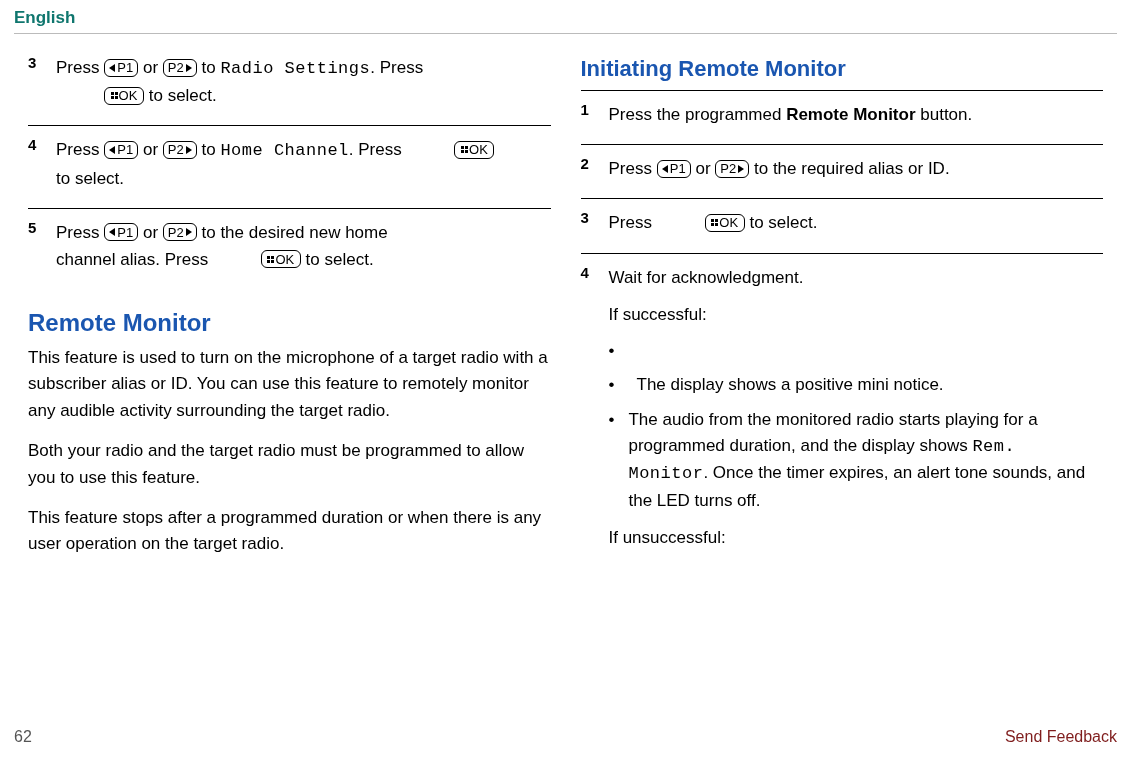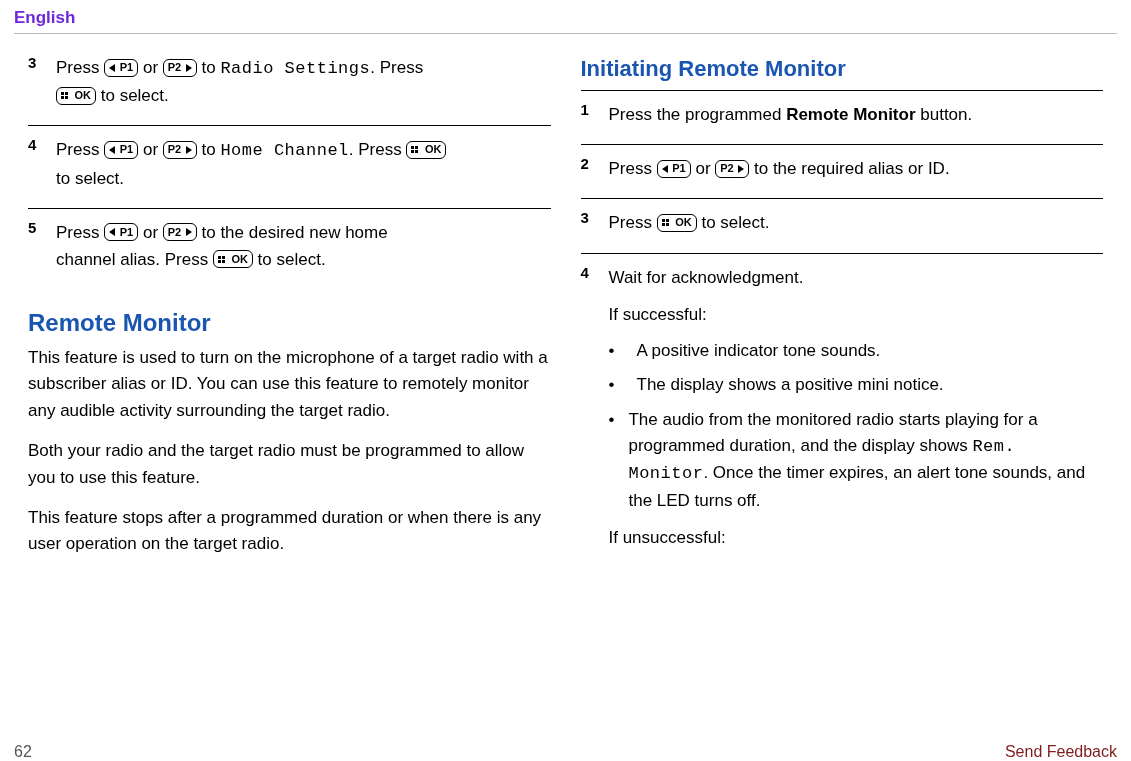--- a/index.html
+++ b/index.html
@@ -7,21 +7,21 @@
       font-family: Arial, Helvetica, sans-serif;
       width: 1131px;
       height: 761px;
       position: relative;
       background: #fff;
       color: #000;
     }
     .header {
       font-size: 17px;
       font-weight: bold;
-      color: #6d28d9;
+      color: #0f766e;
       padding: 8px 14px 2px 14px;
     }
     .hr-top {
       border-bottom: 1px solid #bbb;
       margin: 3px 14px 0 14px;
     }
     .page-container {
       display: flex;
       gap: 30px;
       padding: 10px 28px 0 28px;
@@ -47,37 +47,38 @@
     .step-body {
       font-size: 17px;
       line-height: 1.6;
       flex: 1;
     }
     .step-body p { margin-bottom: 10px; }
     .step-body p:last-child { margin-bottom: 0; }
     .key-btn {
       display: inline-flex;
       align-items: center;
-      justify-content: space-between;
+      justify-content: center;
       gap: 2px;
       border: 1.7px solid #000;
       border-radius: 6px;
-      font-size: 11px;
-      font-weight: bold;
+      font-size: 13px;
+      font-weight: normal;
       padding: 1px 4px 1px 4px;
       height: 18px;
       vertical-align: middle;
       line-height: 1;
       position: relative;
       top: -1px;
       min-width: 34px;
     }
     .key-btn.ok {
       min-width: 40px;
       gap: 1px;
+      margin-left: 48px;
     }
     .tri-left {
       width: 0; height: 0;
       border-top: 4px solid transparent;
       border-bottom: 4px solid transparent;
       border-right: 6px solid #000;
     }
     .tri-right {
       width: 0; height: 0;
       border-top: 4px solid transparent;
@@ -126,21 +127,21 @@
     }
     ul.bullets li .dot {
       width: 14px;
     }
     .check {
       display: inline-block;
       font-size: 14px;
     }
     .footer {
       position: absolute;
-      bottom: 0;
+      bottom: 15px;
       left: 14px;
       right: 14px;
       display: flex;
       justify-content: space-between;
       align-items: center;
       font-size: 16px;
     }
     .footer .page-num { color: #555; }
     .footer .feedback { color: #7f1d1d; }
   </style>
@@ -320,21 +321,20 @@
     </div>
 
     <div class="step">
       <div class="step-num">4</div>
       <div class="step-body">
         <p>Wait for acknowledgment.</p>
         <p>If successful:</p>
         <ul class="bullets">
           <li>
             <span class="dot">•</span>
-            <span>A positive indicator tone sounds.</span>
           </li>
           <li>
             <span class="dot">•</span>
             <span>The display shows a positive mini notice.</span>
           </li>
           <li>
             <span class="dot">•</span>
             <span>
               <span>The audio from the monitored radio starts playing for a programmed duration, and the display shows </span><span class="lcd">Rem. Monitor</span><span>. Once the timer expires, an alert tone sounds, and the LED turns off.</span>
             </span>

